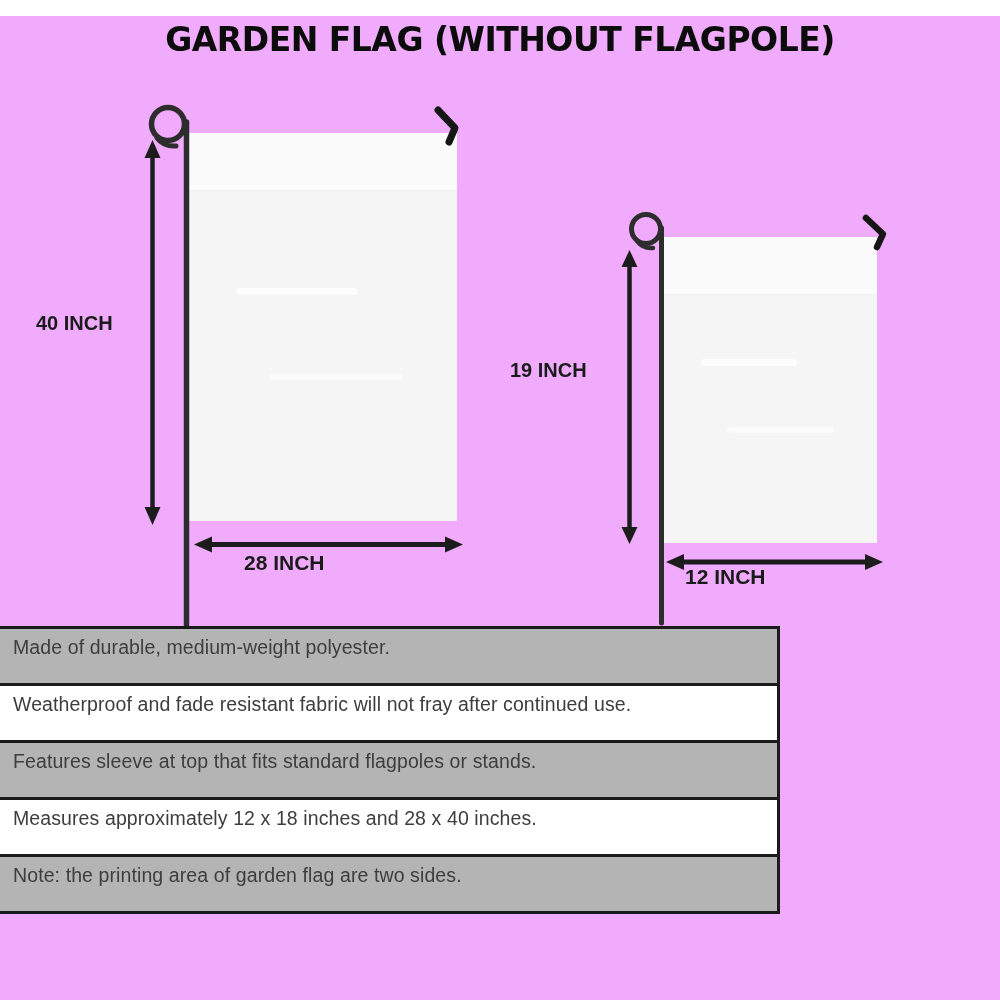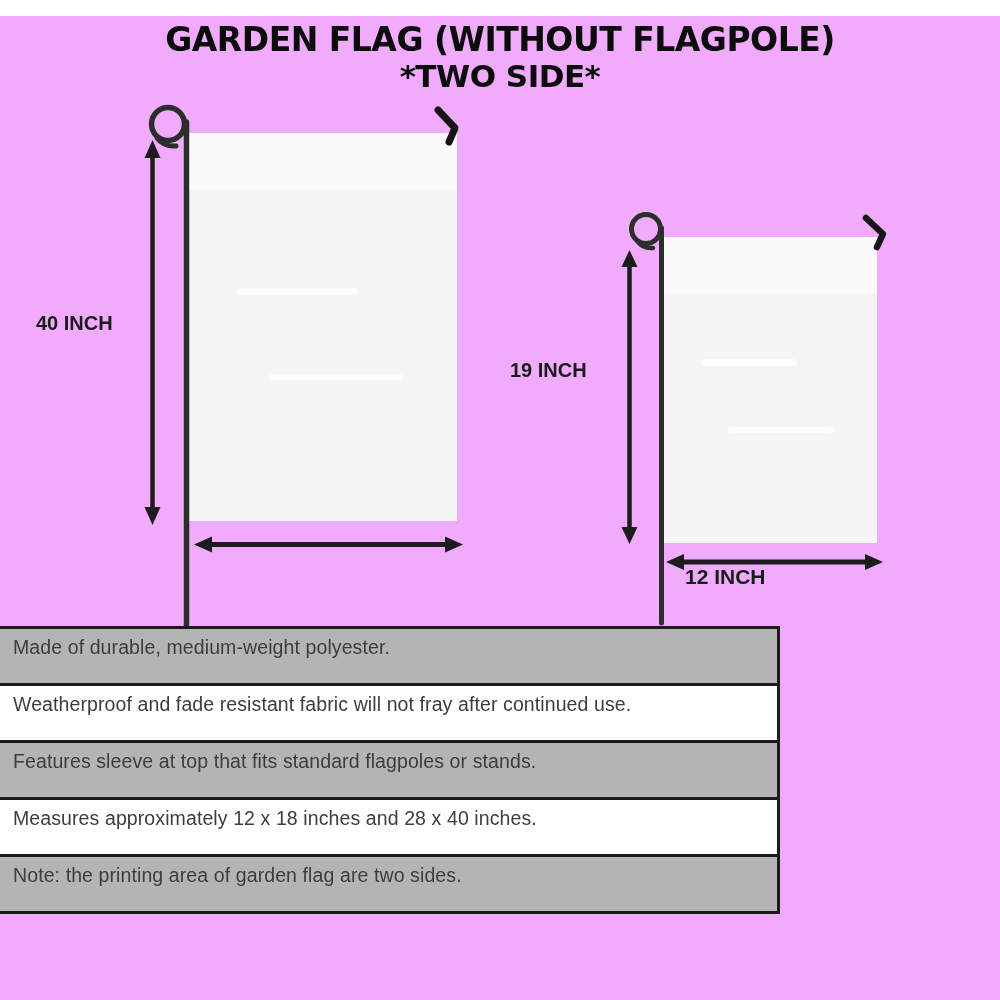--- a/index.html
+++ b/index.html
@@ -70,21 +70,20 @@
   .feature-row.gray  { background: #b4b4b4; }
   .feature-row.white { background: #ffffff; }
 </style>
 </head>
 <body>
 
 <div class="canvas">
 
   <div class="title-wrap">
     <div class="title-line1">GARDEN FLAG (WITHOUT FLAGPOLE)</div>
-    <div class="title-line2">*TWO SIDE*</div>
   </div>
 
   <div class="flag flag-large">
     <div class="sleeve"></div>
     <div class="crease1"></div>
     <div class="crease2"></div>
   </div>
 
   <div class="flag flag-small">
     <div class="sleeve"></div>
@@ -119,20 +118,21 @@
     <line x1="629.5" y1="247" x2="629.5" y2="514" stroke="#1c1c1c" stroke-width="4.5"></line>
     <polygon points="629.5,234 621.5,251 637.5,251" fill="#1c1c1c"></polygon>
     <polygon points="629.5,528 621.5,511 637.5,511" fill="#1c1c1c"></polygon>
 
     <line x1="680" y1="546" x2="870" y2="546" stroke="#1c1c1c" stroke-width="5"></line>
     <polygon points="666,546 684,538 684,554" fill="#1c1c1c"></polygon>
     <polygon points="883,546 865,538 865,554" fill="#1c1c1c"></polygon>
   </svg>
 
   <div class="dim-label lbl-40">40 INCH</div>
+  <div class="dim-label lbl-28">28 INCH</div>
   <div class="dim-label lbl-18">19 INCH</div>
   <div class="dim-label lbl-12">12 INCH</div>
 
   <div class="features">
     <div class="feature-row gray">Made of durable, medium-weight polyester.</div>
     <div class="feature-row white">Weatherproof and fade resistant fabric will not fray after continued use.</div>
     <div class="feature-row gray">Features sleeve at top that fits standard flagpoles or stands.</div>
     <div class="feature-row white">Measures approximately 12 x 18 inches and 28 x 40 inches.</div>
     <div class="feature-row gray">Note: the printing area of garden flag are two sides.</div>
   </div>

